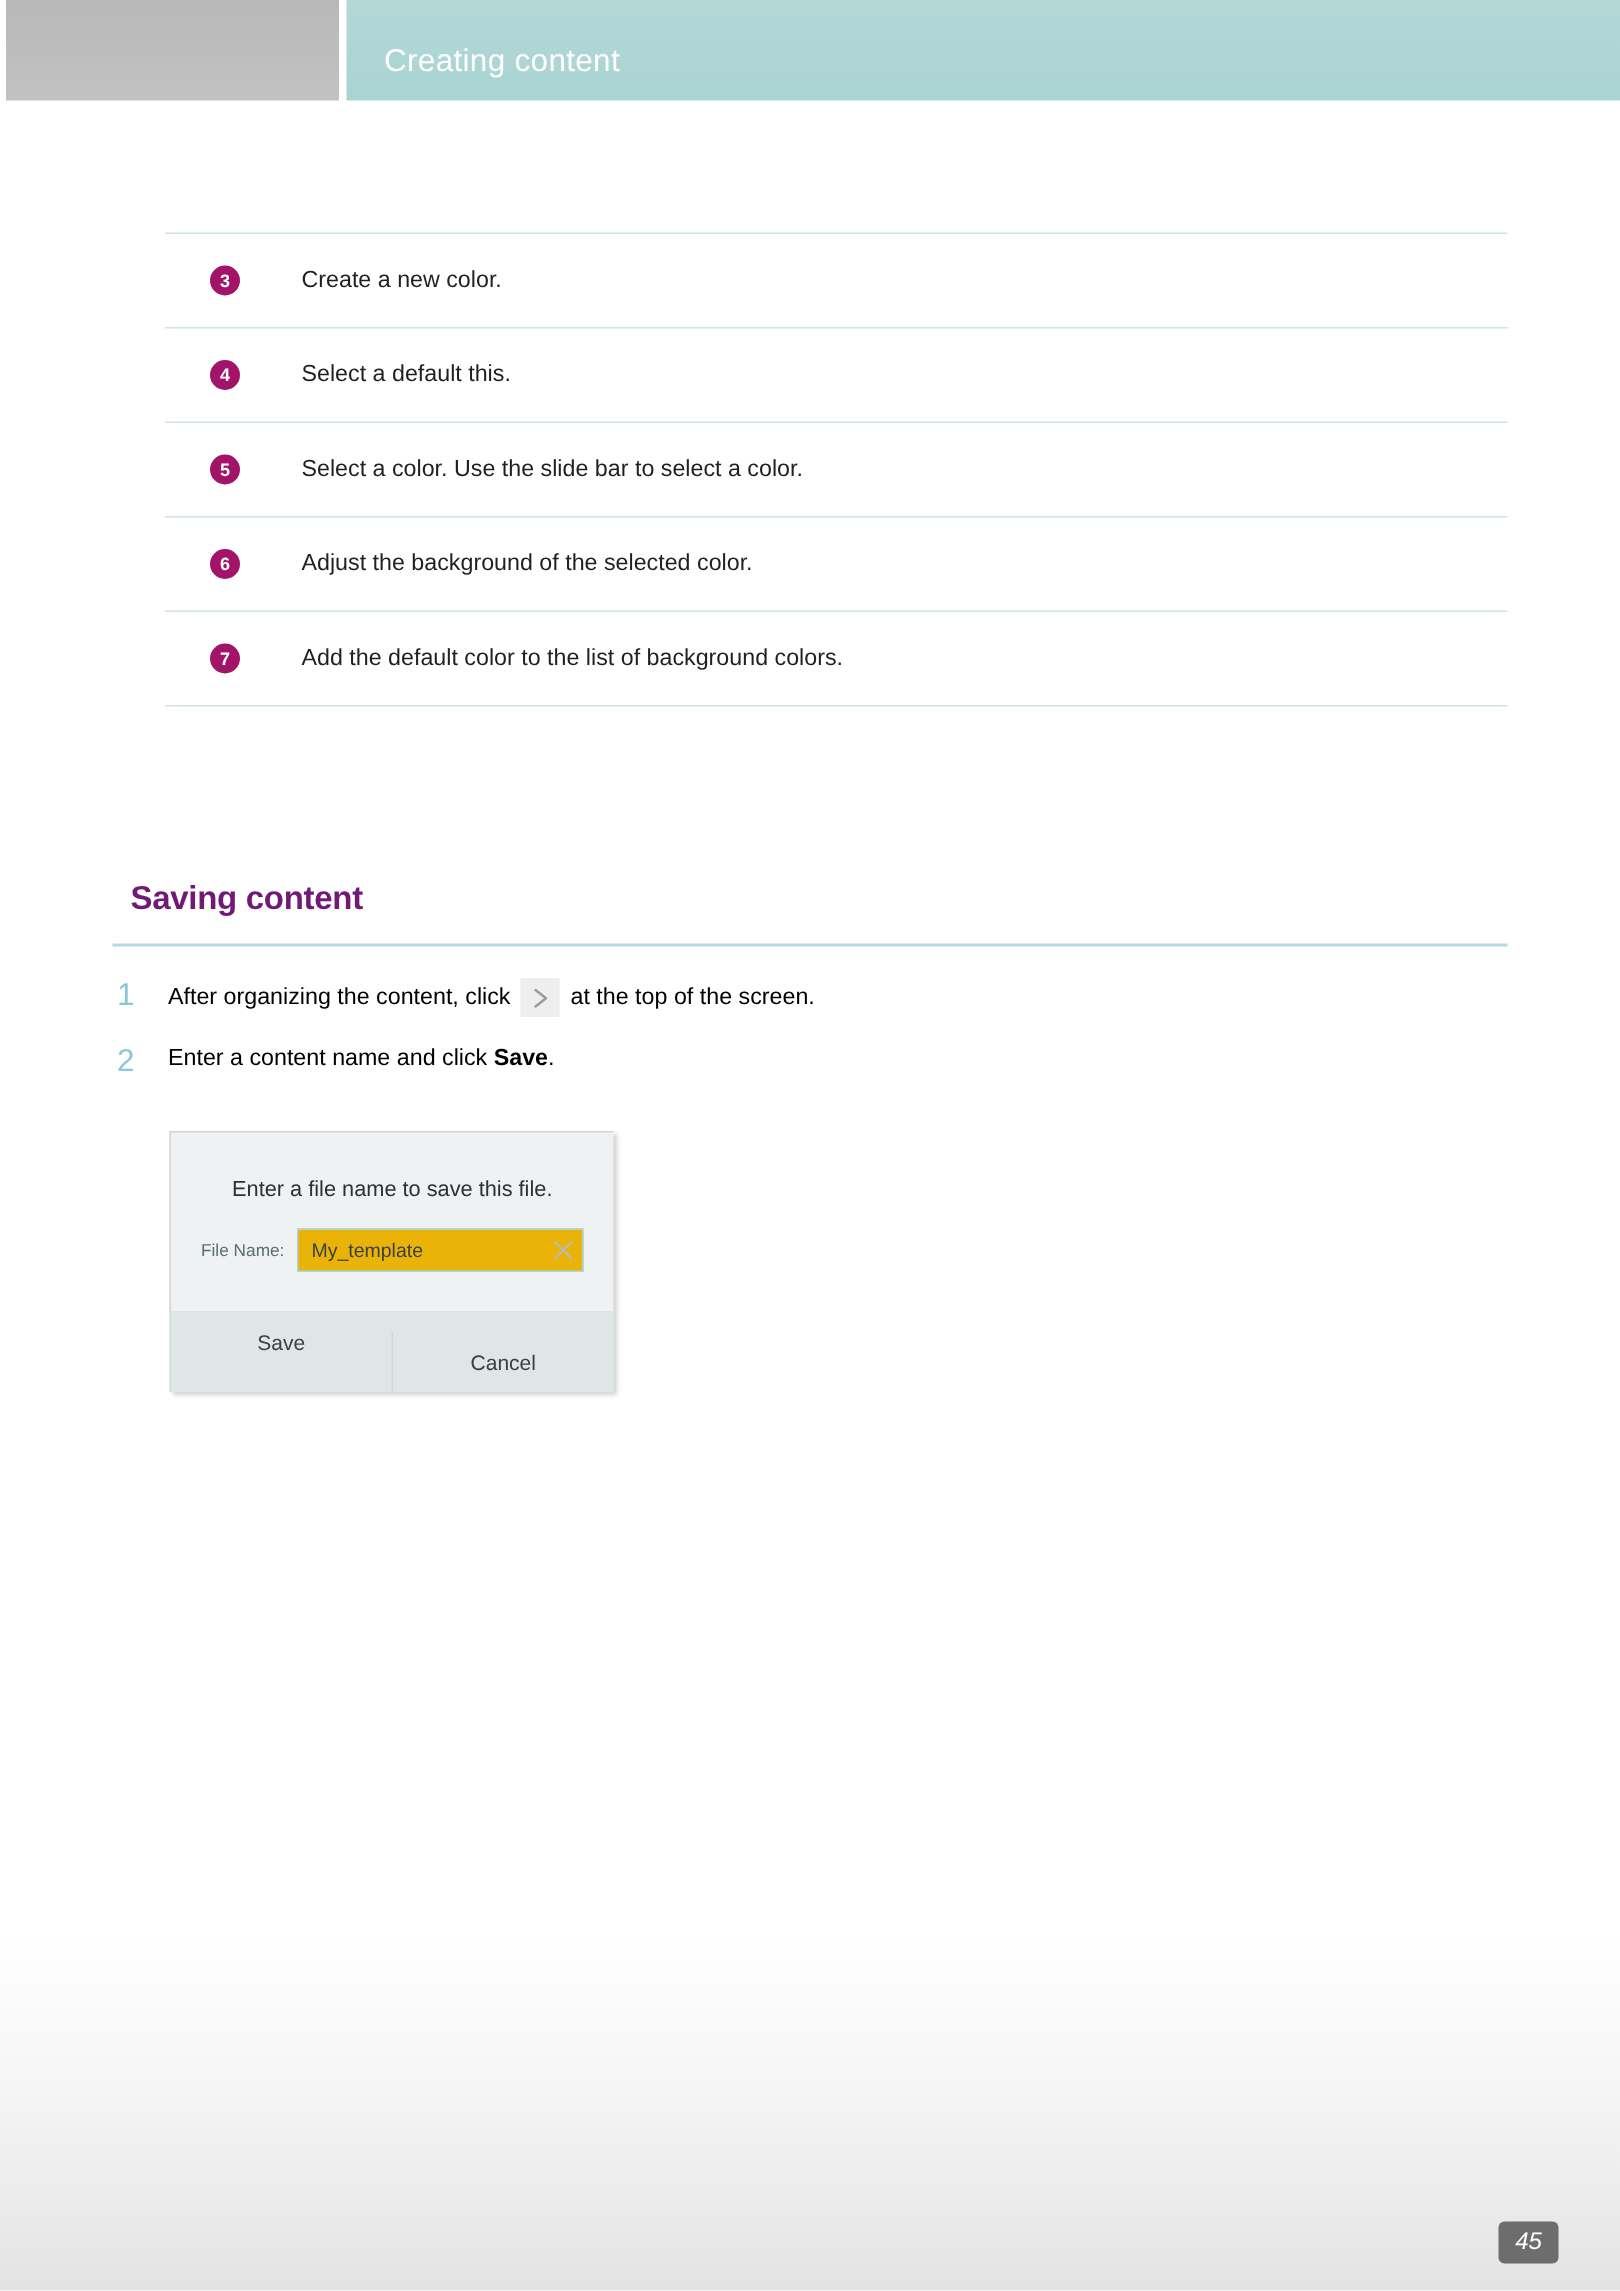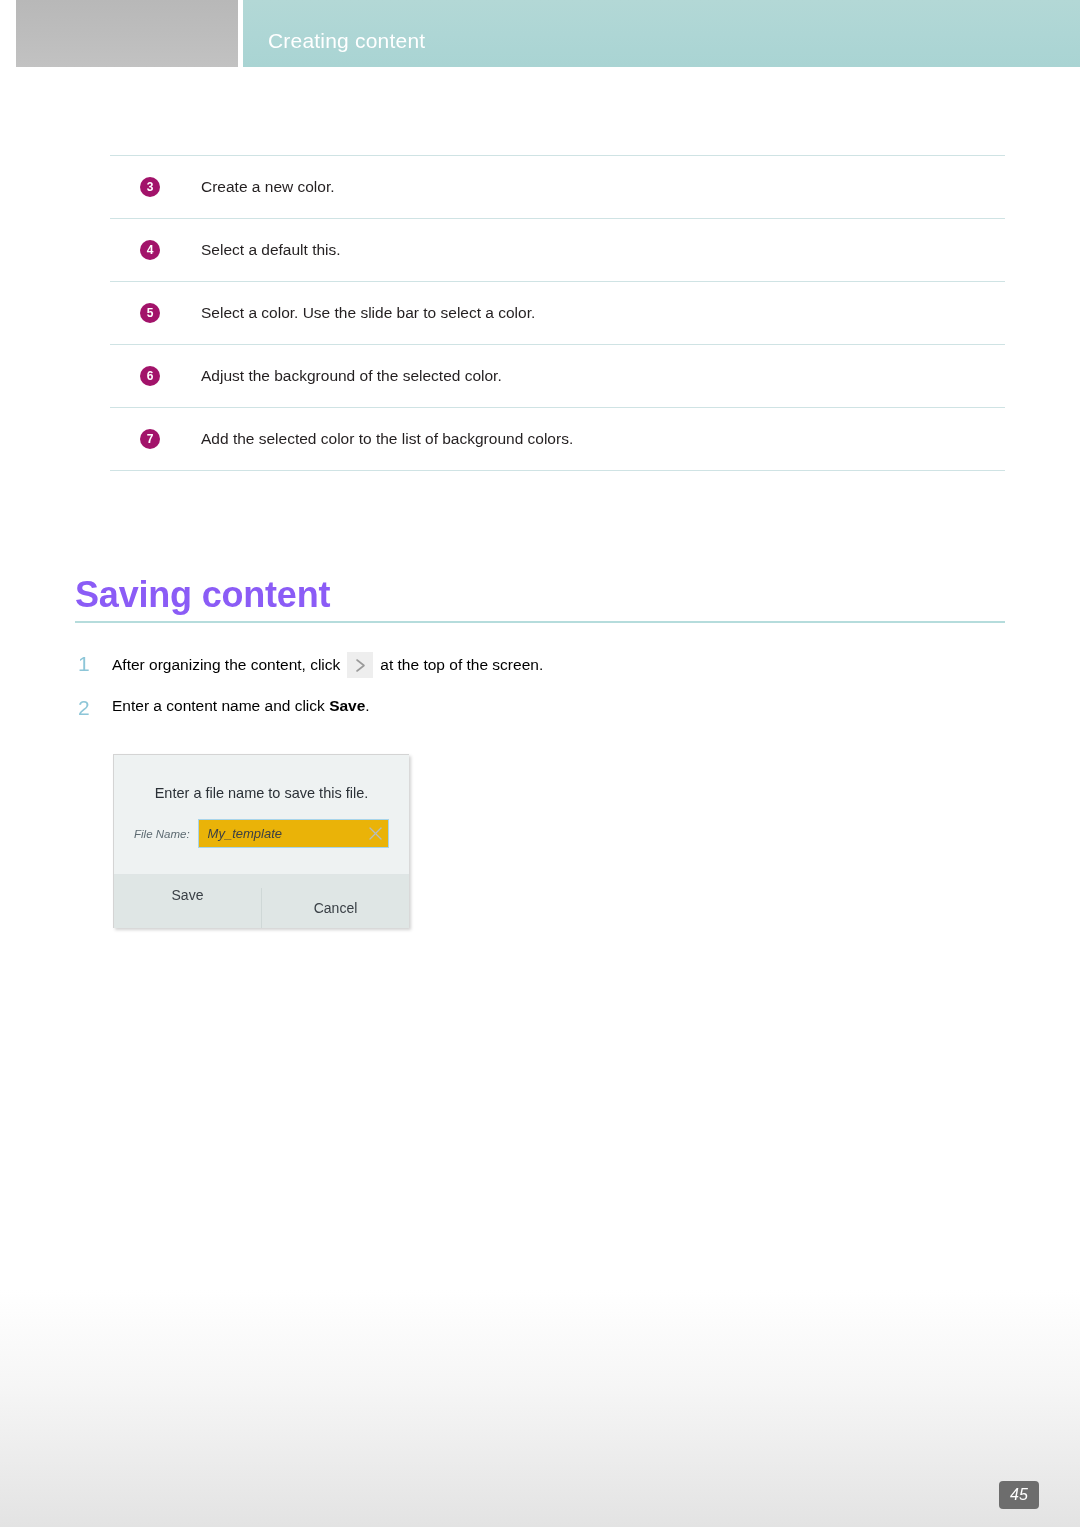--- a/index.html
+++ b/index.html
@@ -23,21 +23,21 @@
     top: 1290px;
     height: 237px;
     background: linear-gradient(to bottom, #ffffff 0%, #f6f6f6 40%, #ebebeb 75%, #e3e3e3 100%);
     z-index: 0;
   }
 
   
   .header {
     position: absolute;
     top: 0;
-    left: 16px;
+    left: 4px;
     width: 1048px;
     height: 67px;
     z-index: 2;
     text-align: center;
   }
   .header-gray-block {
     position: absolute;
     left: 0;
     top: 0;
     width: 222px;
@@ -122,26 +122,26 @@
   }
 
   
   .section-heading-wrap {
     position: absolute;
     left: 75px;
     top: 575px;
     width: 930px;
   }
   .section-heading {
-    font-size: 36px;
+    font-size: 22px;
     font-weight: bold;
-    color: #8b5cf6;
+    color: #701a75;
     letter-spacing: -0.2px;
     line-height: 1.1;
-    margin: 0;
+    margin: 12px;
     padding-bottom: 6px;
   }
   .section-heading-rule {
     width: 930px;
     height: 2px;
     background: #b5dcdc;
   }
 
   
   .ol-steps {
@@ -205,21 +205,20 @@
   .dialog-prompt {
     text-align: center;
     font-size: 14.5px;
     color: #2b3137;
     margin-bottom: 18px;
   }
   .dialog-field-row {
     display: flex;
     align-items: center;
     justify-content: center;
-    font-style: italic;
   }
   .dialog-field-label {
     font-size: 11.5px;
     color: #5d6b72;
     margin-right: 8px;
     white-space: nowrap;
   }
   .dialog-input {
     position: relative;
     width: 242px;
@@ -325,21 +324,21 @@
       <div class="step-badge-cell">
         <div class="badge">6</div>
       </div>
       <div class="step-text">Adjust the background of the selected color.</div>
     </div>
 
     <div class="step-row">
       <div class="step-badge-cell">
         <div class="badge">7</div>
       </div>
-      <div class="step-text">Add the selected color to the list of background colors.</div>
+      <div class="step-text">Add the default color to the list of background colors.</div>
     </div>
 
   </div>
 
   <div class="section-heading-wrap">
     <div class="section-heading">Saving content</div>
     <div class="section-heading-rule"></div>
   </div>
 
   <div class="ol-steps">

